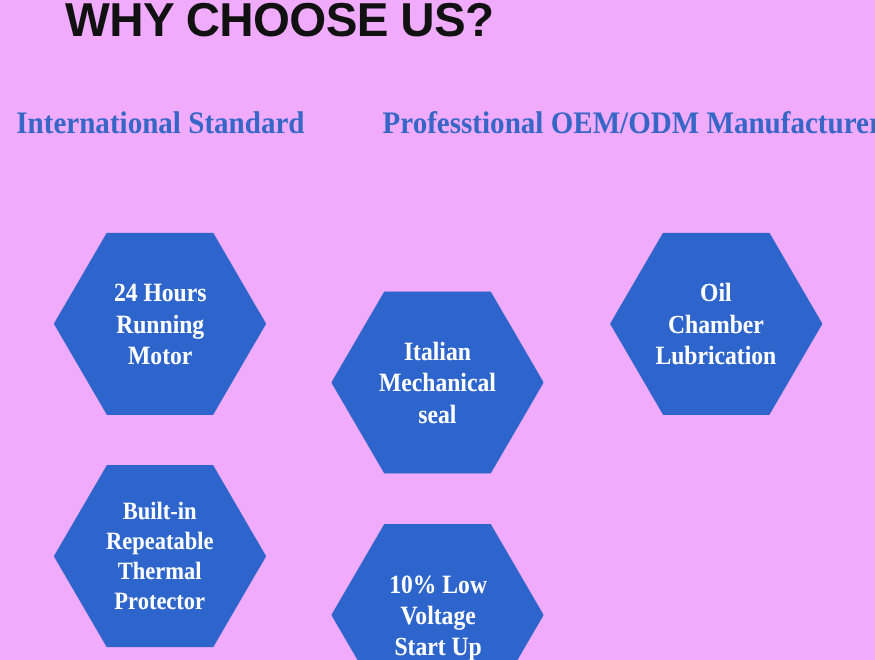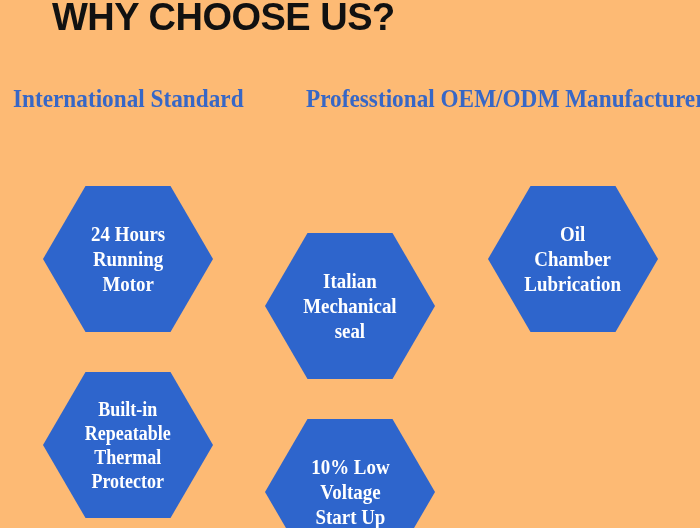--- a/index.html
+++ b/index.html
@@ -12,21 +12,21 @@
     background: #ffffff;
     font-family: "Liberation Sans", sans-serif;
     overflow: hidden;
     position: relative;
   }
 
   #page {
     position: relative;
     width: 700px;
     height: 528px;
-    background: #fdba74;
+    background: #f0abfc;
     overflow: hidden;
   }
 
   
   .main-title {
     position: absolute;
     left: 52px;
     top: -3px;
     font-family: "Liberation Sans", "DejaVu Sans", sans-serif;
     font-weight: bold;

